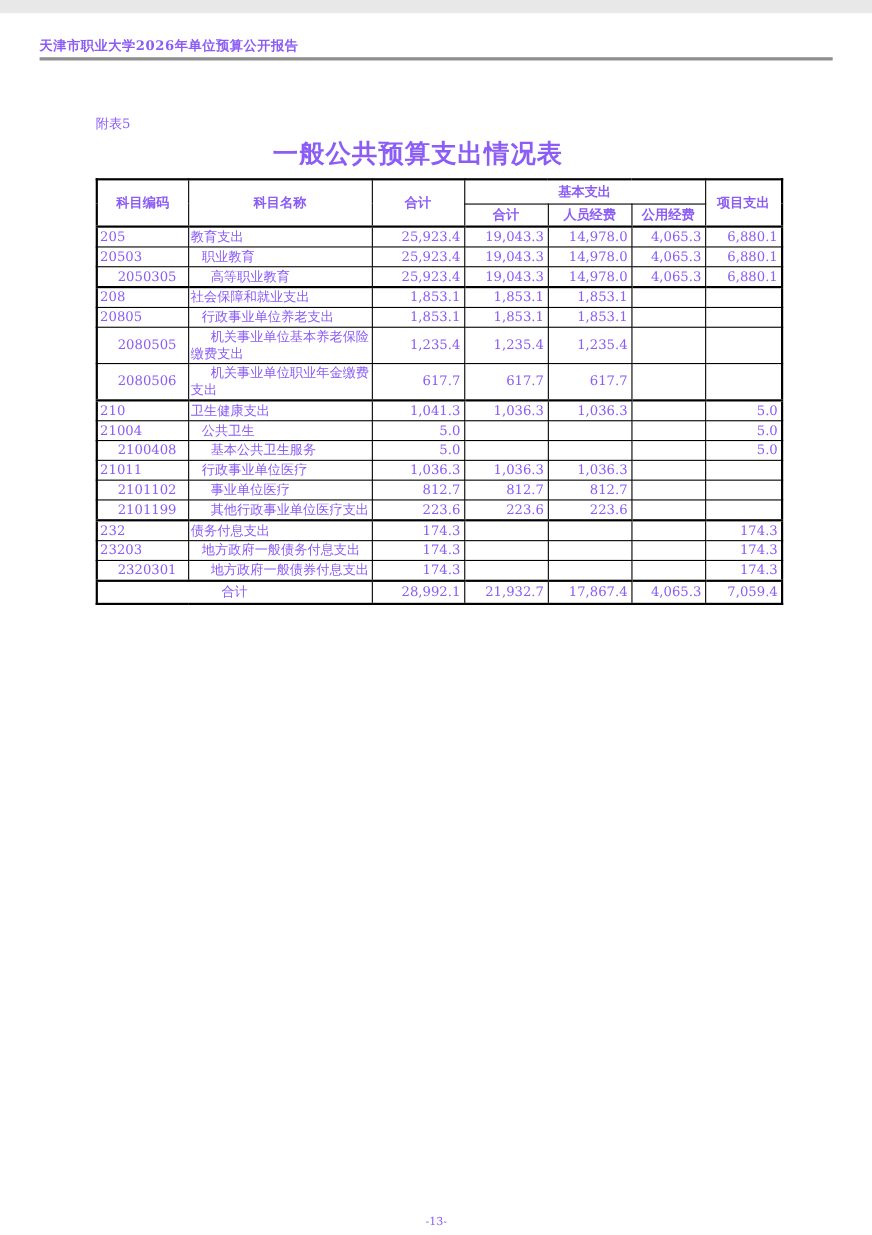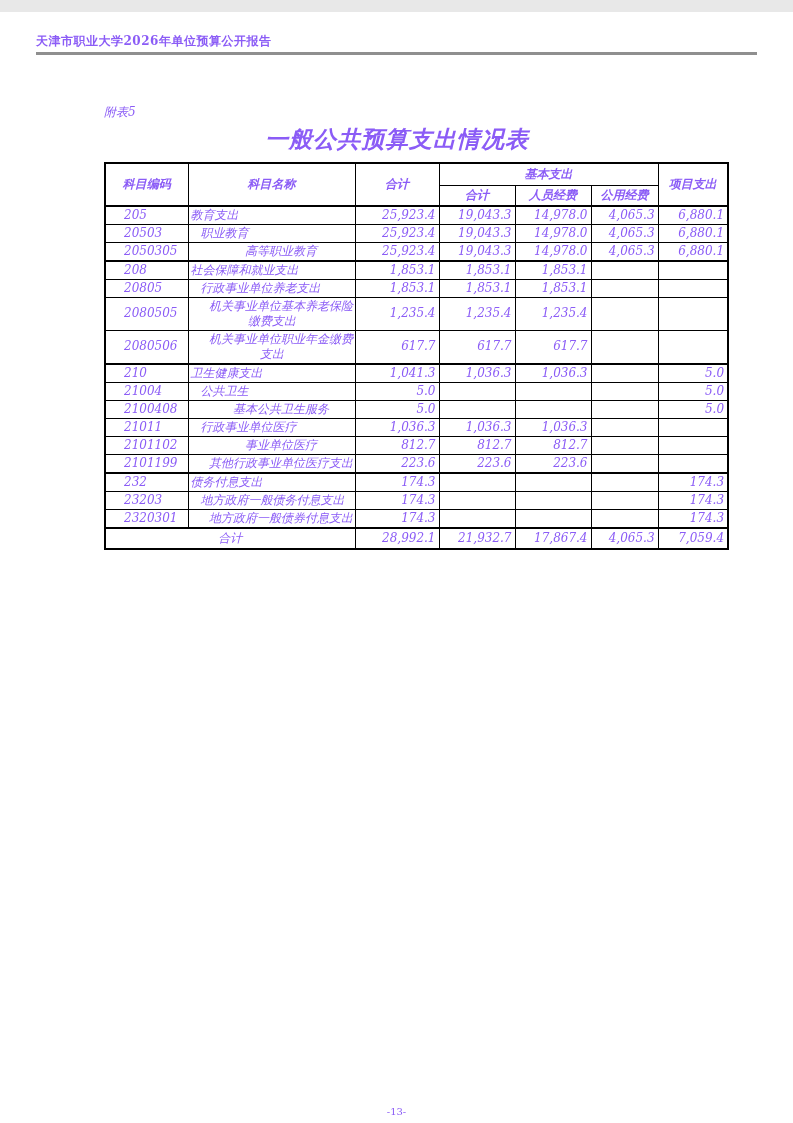--- a/index.html
+++ b/index.html
@@ -11,21 +11,21 @@
     overflow:hidden;
   }
   .doc-header {
     position:absolute; left:36px; top:21px;
     font-size:12px; font-weight:bold; letter-spacing:0.5px;
   }
   .header-rule {
     position:absolute; left:36px; top:40px; width:721px; height:3px;
     background:#8f8f8f;
   }
-  .content { position:absolute; left:104px; top:92px; width:586px;font-style:italic; }
+  .content { position:absolute; left:87px; top:92px; width:586px; }
   .annex { font-size:12px; margin-bottom:2px; }
   .title {
     font-size:23px; font-weight:bold; text-align:center;
     letter-spacing:1px; margin:3px 0 7px 0;
   }
   .meta {
     display:flex; justify-content:space-between; align-items:flex-end;
     font-size:12px; margin-bottom:1px;
   }
   table.budget {
@@ -36,26 +36,26 @@
   .budget thead th {
     font-weight:bold; text-align:center; vertical-align:middle; padding:1px 2px;
   }
   .budget thead tr.h1 th { height:22px; }
   .budget thead tr.h2 th { height:18px; }
   .budget thead tr.h2 th, .budget th.grp { border-bottom-width:1px;text-align:center; }
   .budget tbody td {
     height:18px; line-height:15px; padding:1px 3px; vertical-align:middle;
   }
   .budget td.num { text-align:right; font-variant-numeric:tabular-nums; }
-  .budget td.code { text-align:left; padding-left:18px; }
+  .budget td.code { text-align:left; padding-left:2px; }
   .budget td.code.lvl2 { }
   .budget td.code.lvl3 { padding-left:18px; }
   .budget td.name { text-align:left; padding-left:2px; padding-right:1px; }
   .budget td.name.lvl2 { text-indent:10px; }
-  .budget td.name.lvl3 { text-indent:18px;text-align:center; }
+  .budget td.name.lvl3 { text-indent:18px; }
   .budget tr.class-row td { border-top:2px solid #000; }
   .budget tr.total-row td { border-top:2px solid #000; height:21px; }
   .budget td.total-label { text-align:center; }
   .note { font-size:12px; margin-top:4px; letter-spacing:0.5px; }
   .page-number {
     position:absolute; left:0; bottom:18px; width:100%;
     text-align:center; font-size:10px;
   }
 </style>
 </head>

